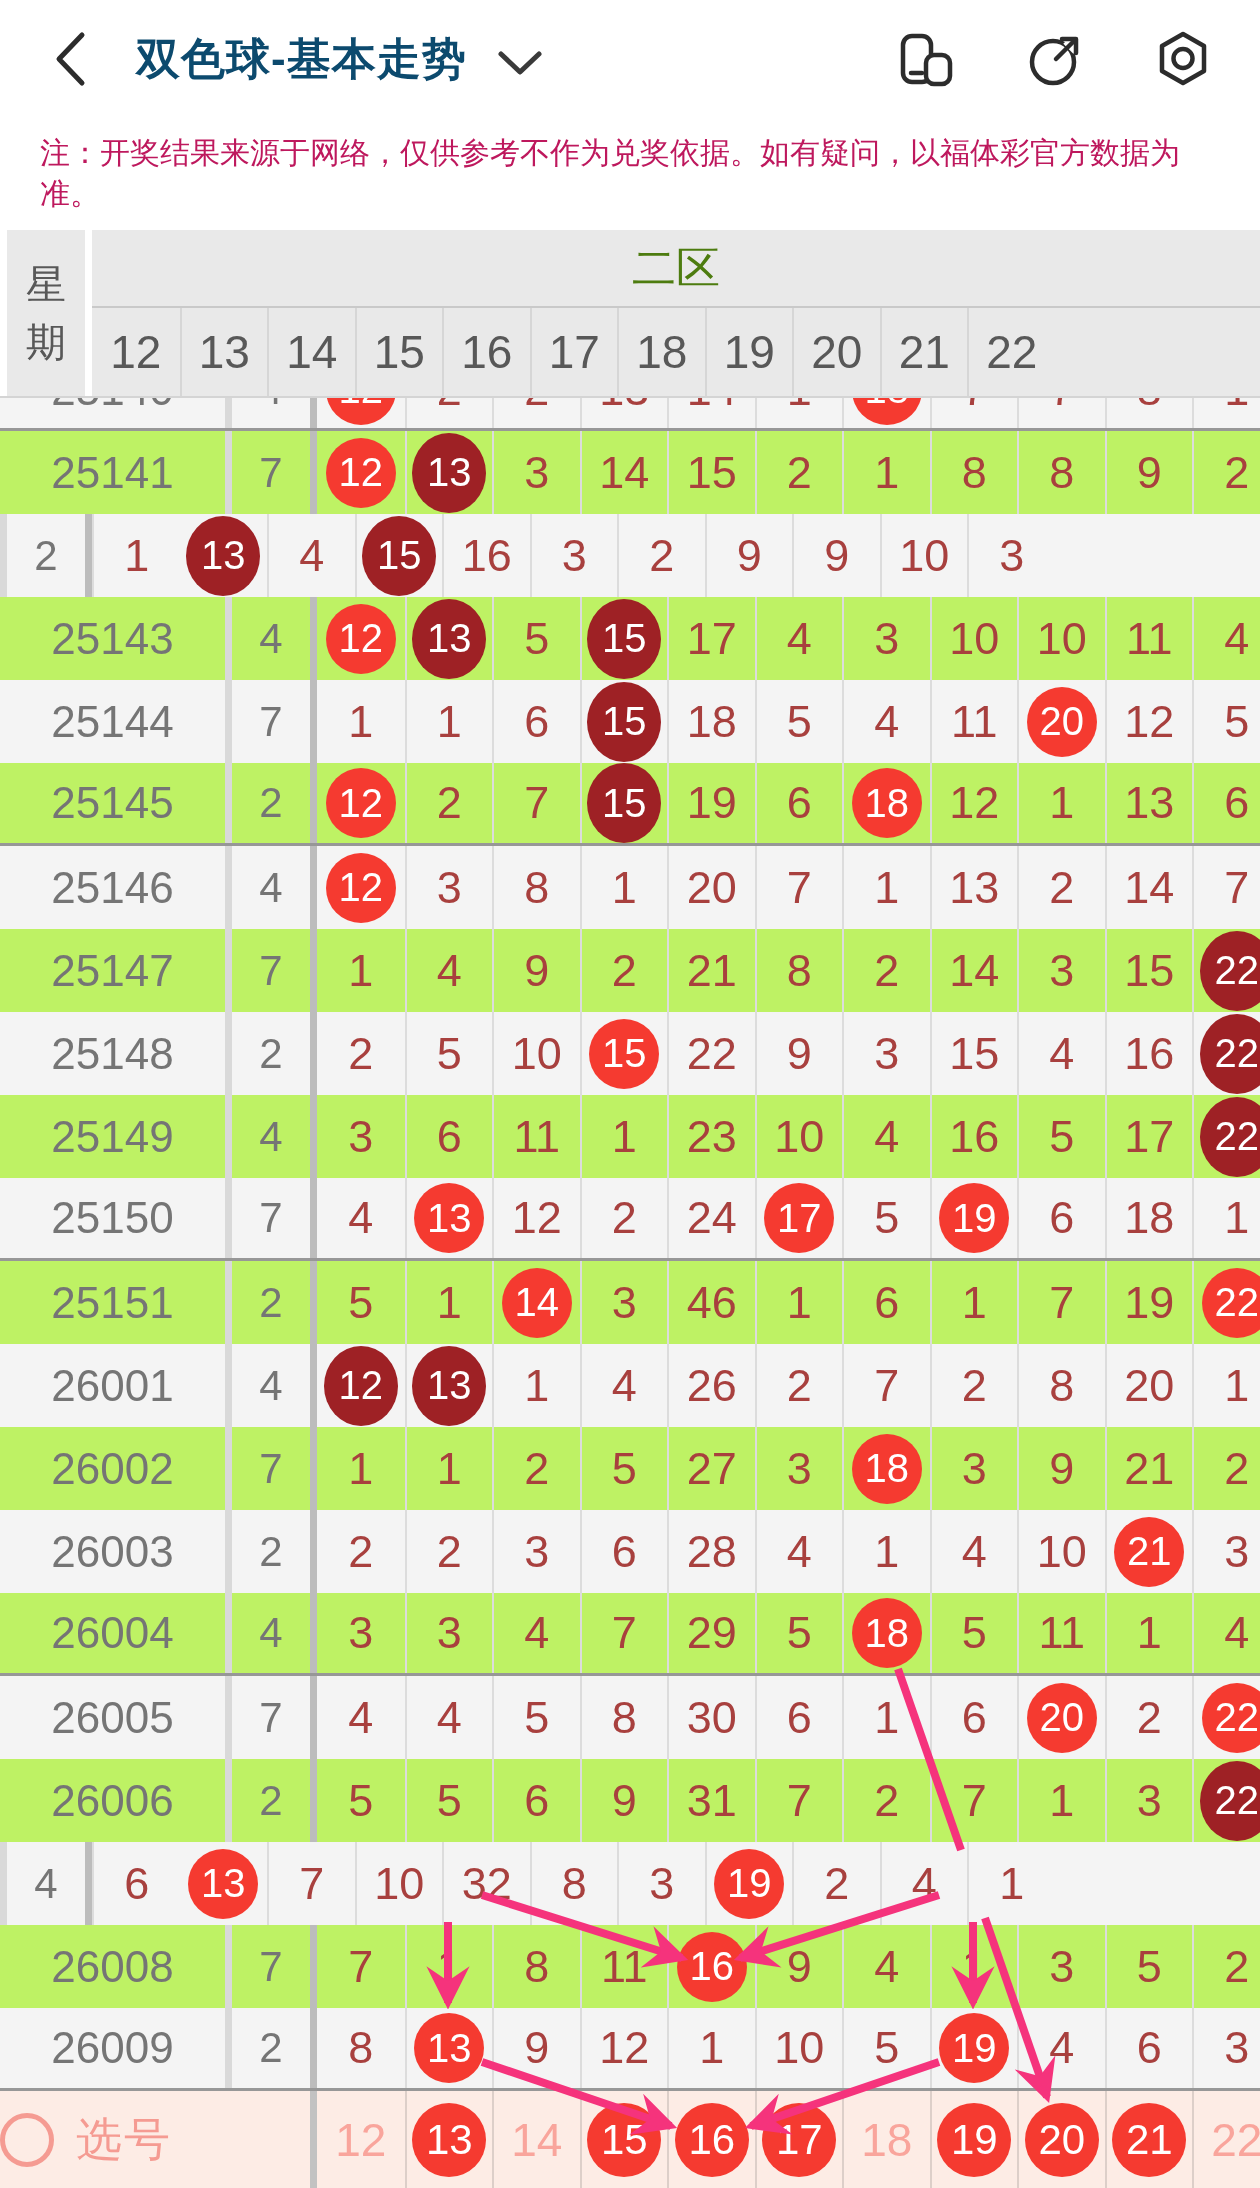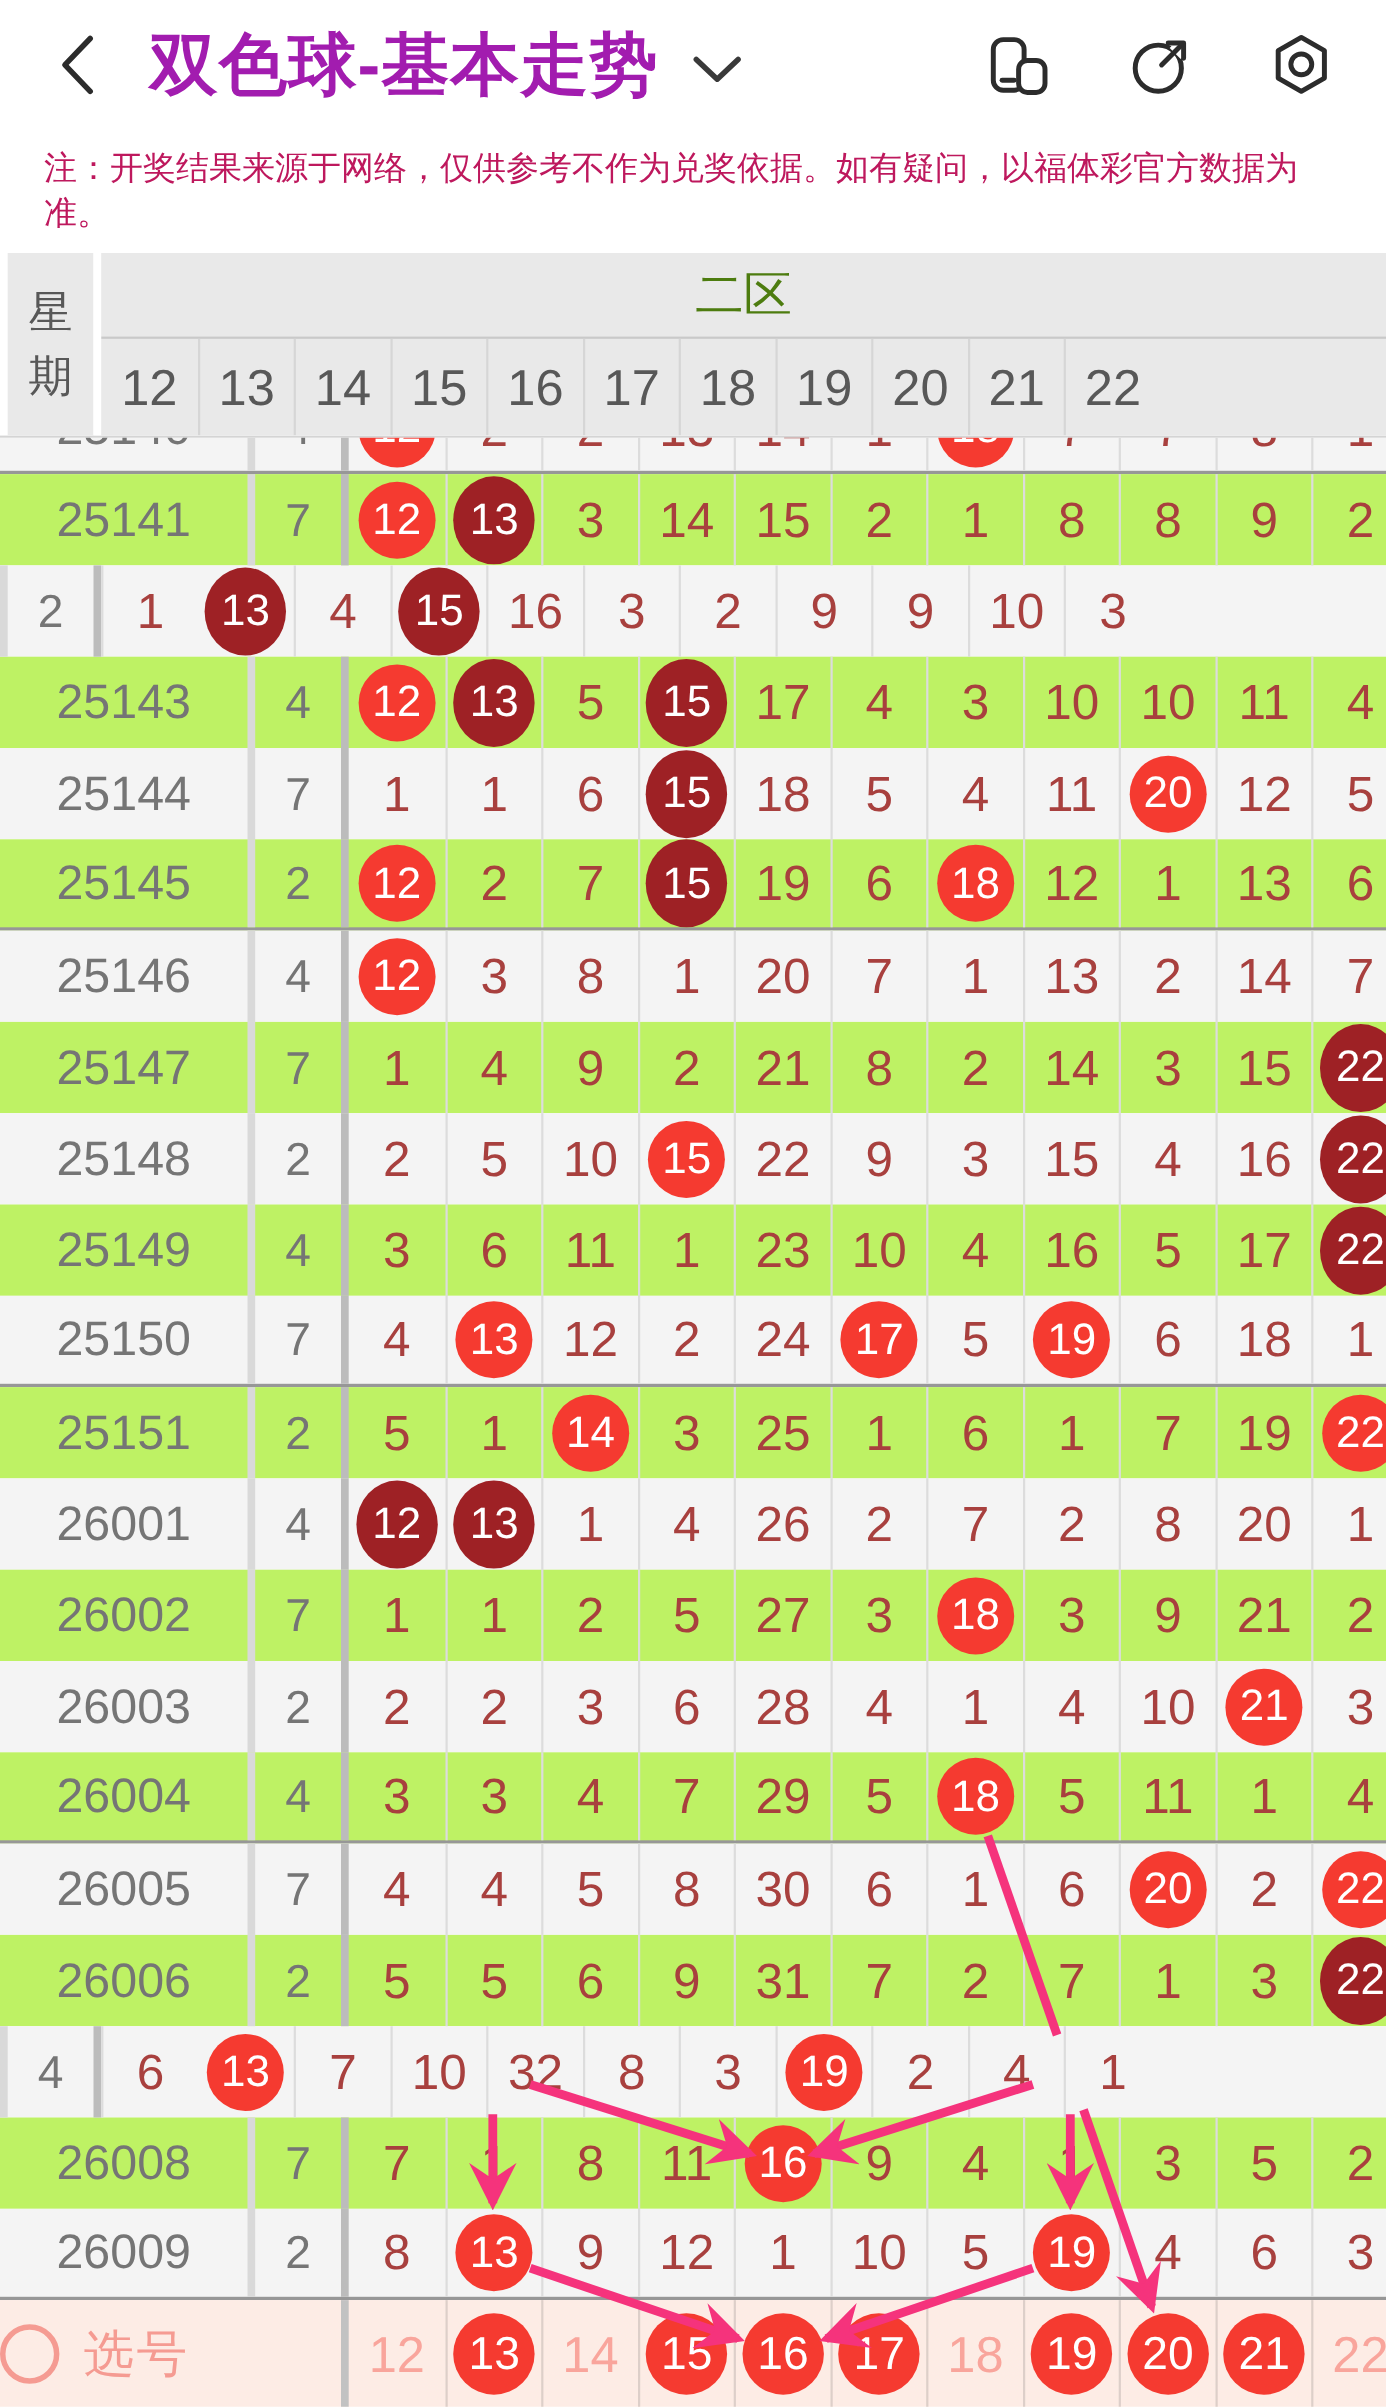--- a/index.html
+++ b/index.html
@@ -5,21 +5,21 @@
   * { box-sizing: border-box; margin: 0; padding: 0; }
   html,body { width:1260px; height:2188px; }
   body {
     font-family: "Liberation Sans", "DejaVu Sans", sans-serif;
     background:#fff; position:relative; overflow:hidden;
   }
 
   
   .appbar { height:118px; display:flex; align-items:center; padding:0 48px 0 52px; background:#fff; }
   .back-btn { width:40px; height:56px; display:flex; align-items:center; cursor:pointer; }
-  .appbar-title { font-size:62px; font-weight:700; color:#a21caf; margin-left:44px; letter-spacing:1px; }
+  .appbar-title { font-size:44px; font-weight:700; color:#0c4a6e; margin-left:44px; letter-spacing:1px; }
   .dd-chevron { margin-left:30px; margin-top:8px; }
   .appbar-spacer { flex:1; }
   .icon-btn { width:58px; height:58px; display:flex; align-items:center; justify-content:center; margin-left:70px; cursor:pointer; }
 
   
   .notice { height:112px; display:flex; align-items:center; justify-content:center;
     font-size:30px; color:#be185d; padding:0 40px; background:#fff; }
 
   
   .c-period { width:225px; flex:0 0 225px; }
@@ -397,21 +397,21 @@
         <div class="td-period">25151</div>
         <div class="td-sep1"></div>
         <div class="td-week">2</div>
         <div class="td-sep2"></div>
         <div class="td-cell">5</div>
         <div class="td-cell">1</div>
         <div class="td-cell">
           <span class="ball hot">14</span>
         </div>
         <div class="td-cell">3</div>
-        <div class="td-cell">25</div>
+        <div class="td-cell">46</div>
         <div class="td-cell">1</div>
         <div class="td-cell">6</div>
         <div class="td-cell">1</div>
         <div class="td-cell">7</div>
         <div class="td-cell">19</div>
         <div class="td-cell">
           <span class="ball hot">22</span>
         </div>
       </div>
     </div>

